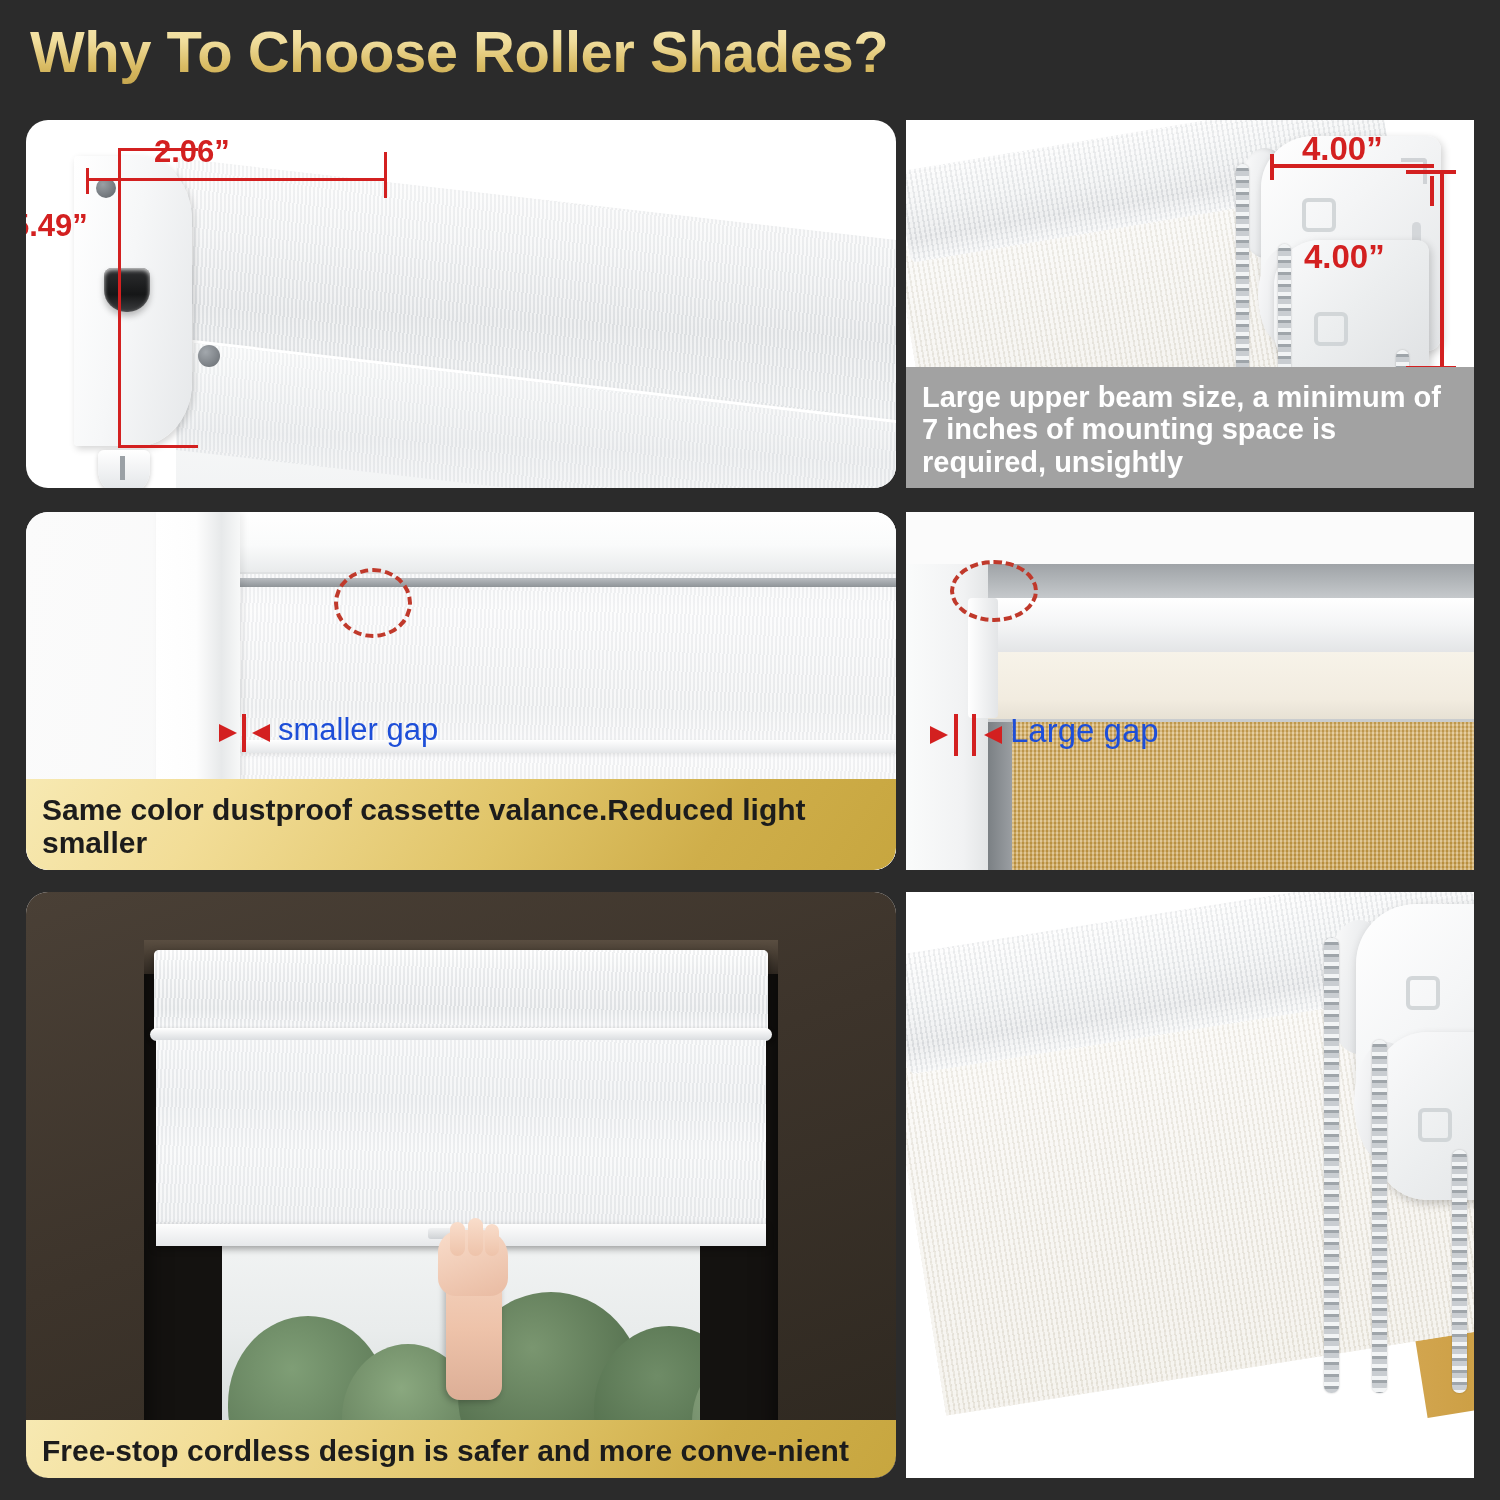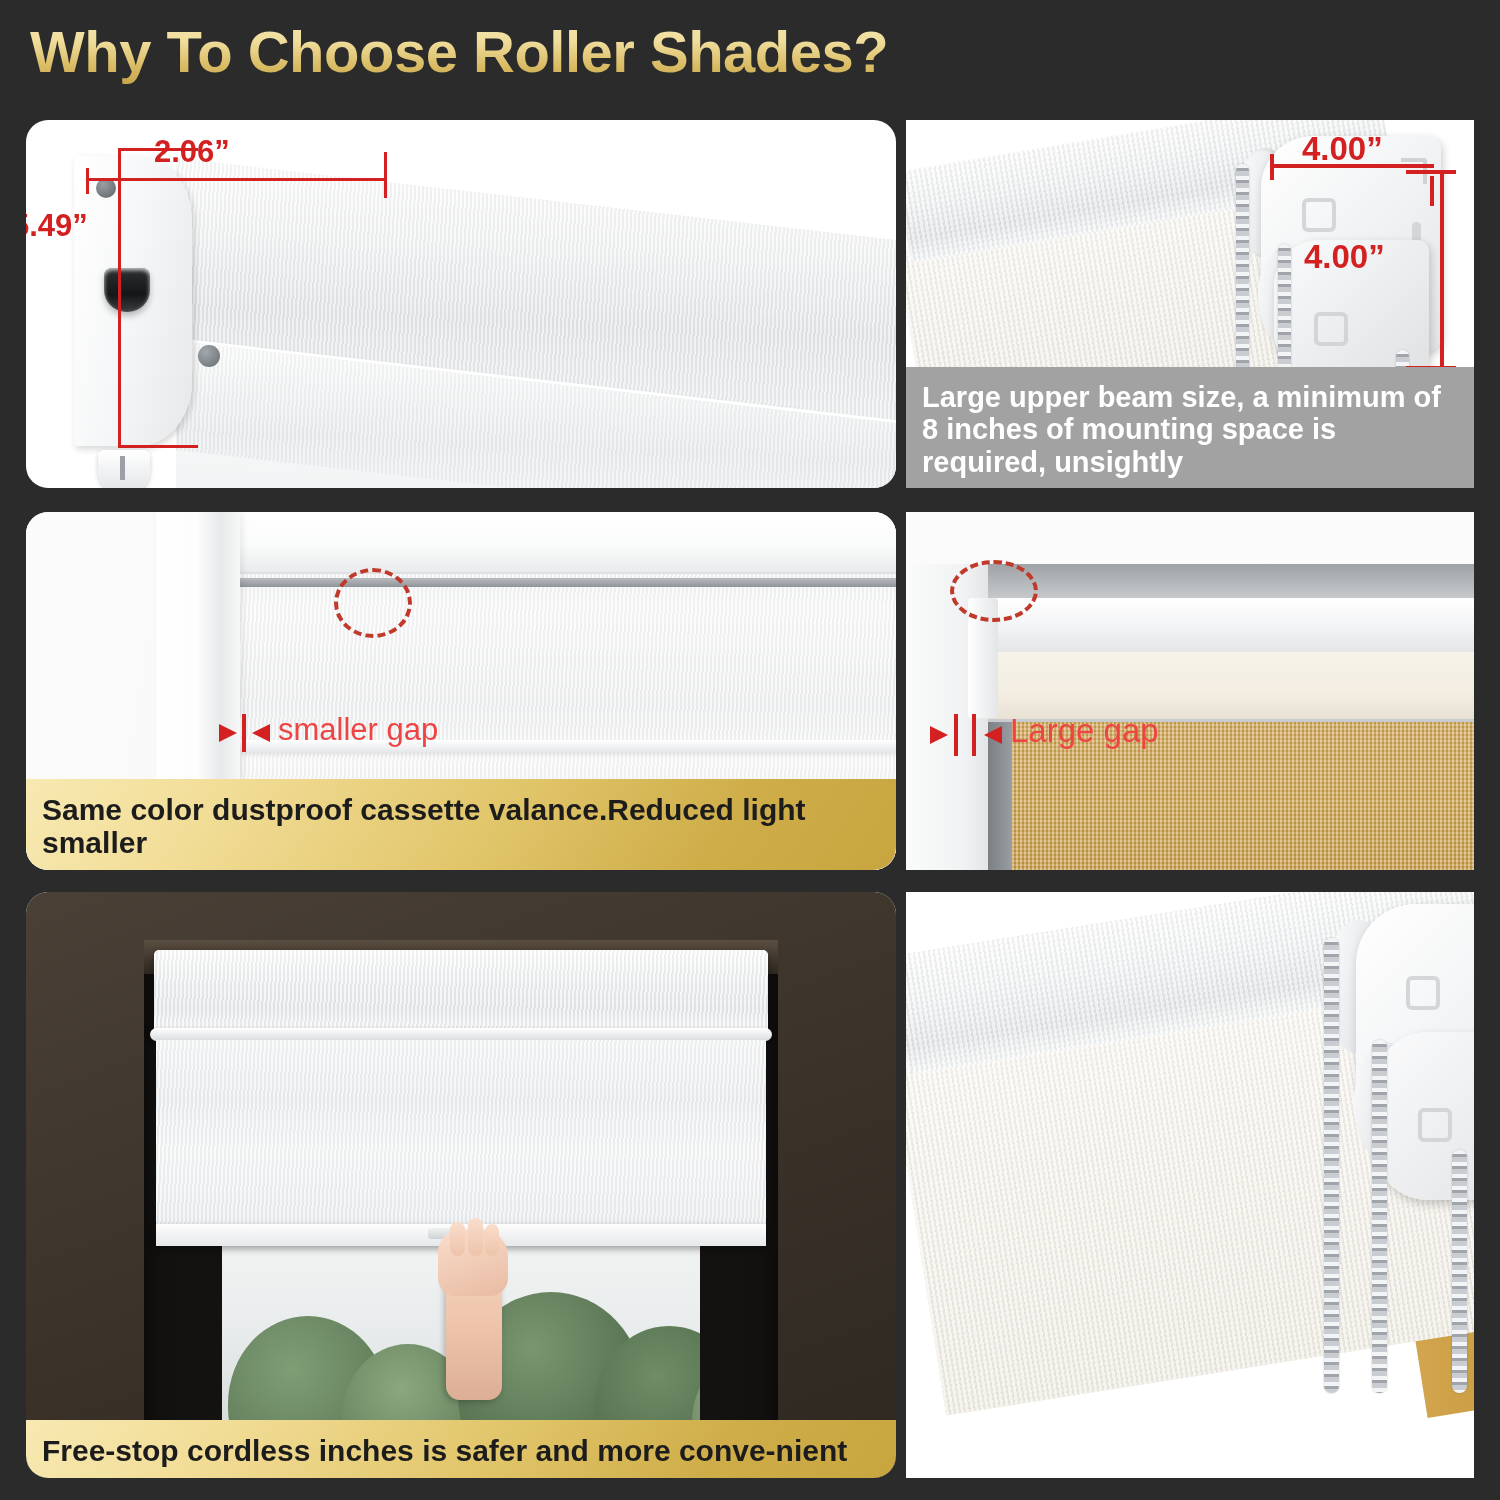--- a/index.html
+++ b/index.html
@@ -62,21 +62,21 @@
   
   .dimtext {
     position:absolute;
     color:#d32020;
     font-weight:bold;
     white-space:nowrap;
     z-index:30;
   }
   .gaplabel {
     position:absolute;
-    color:#ef4444;
+    color:#1d4ed8;
     font-weight:normal;
     white-space:nowrap;
     z-index:30;
   }
   .rline { position:absolute; background:#d32020; z-index:29; }
   .dashcircle {
     position:absolute;
     border:4px dashed #c0392b;
     border-radius:50%;
     z-index:30;
@@ -457,21 +457,21 @@
     <div class="rline" style="left:364px; top:34px; width:4px; height:26px;"></div>
     <div class="rline" style="left:364px; top:44px; width:164px; height:4px;"></div>
     <div class="rline" style="left:524px; top:56px; width:4px; height:30px;"></div>
     <div class="dimtext" style="left:396px; top:10px; font-size:33px;">4.00”</div>
 
     <div class="rline" style="left:534px; top:50px; width:4px; height:200px;"></div>
     <div class="rline" style="left:500px; top:50px; width:50px; height:4px;"></div>
     <div class="rline" style="left:500px; top:246px; width:50px; height:4px;"></div>
     <div class="dimtext" style="left:398px; top:118px; font-size:33px;">4.00”</div>
   </div>
-  <div class="caption gray" style="font-size:29px;">Large upper beam size, a minimum of 8 inches of mounting space is required, unsightly</div>
+  <div class="caption gray" style="font-size:29px;">Large upper beam size, a minimum of 7 inches of mounting space is required, unsightly</div>
 </div>
 
 <div class="panel pro" style="left:26px; top:512px; width:870px; height:358px;">
   <div class="photo">
     <div class="p3-wall"></div>
     <div class="p3-shade"></div>
     <div class="p3-rail"></div>
     <div class="p3-seam" style="top:228px;"></div>
     <div class="p3-header"></div>
     <div class="p3-jamb"></div>
@@ -534,21 +534,21 @@
     <div class="hand" style="left:412px; top:338px; width:70px; height:66px;
          background:linear-gradient(160deg,#f9ddcb,#e9bba2);
          border-radius:22px 26px 18px 18px;"></div>
     <div class="hand" style="left:424px; top:330px; width:15px; height:34px;
          background:linear-gradient(180deg,#f9ddcb,#eec3aa); border-radius:8px;"></div>
     <div class="hand" style="left:442px; top:326px; width:15px; height:38px;
          background:linear-gradient(180deg,#f9ddcb,#eec3aa); border-radius:8px;"></div>
     <div class="hand" style="left:459px; top:332px; width:14px; height:32px;
          background:linear-gradient(180deg,#f9ddcb,#eec3aa); border-radius:8px;"></div>
   </div>
-  <div class="caption gold" style="font-size:30px;">Free-stop cordless inches is safer and more conve-nient</div>
+  <div class="caption gold" style="font-size:30px;">Free-stop cordless design is safer and more conve-nient</div>
 </div>
 
 <div class="panel con" style="left:906px; top:892px; width:568px; height:586px;">
   <div class="photo">
     <div class="p6-tan"></div>
     <div class="p6-front"></div>
     <div class="p6-roll"></div>
     <div class="p6-drum"></div>
     <div class="p6-bracket"></div>
     <div class="p6-drum2"></div>

